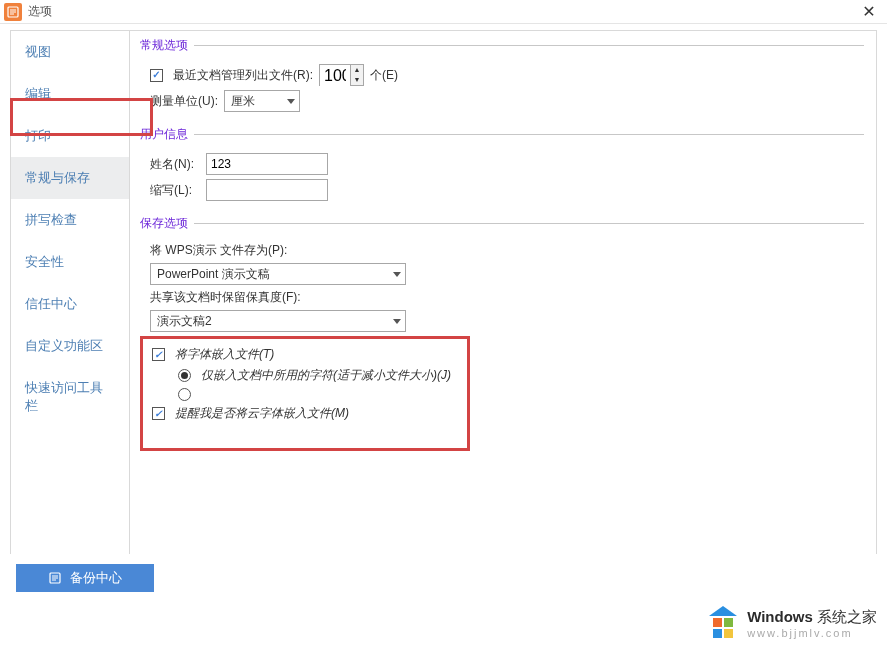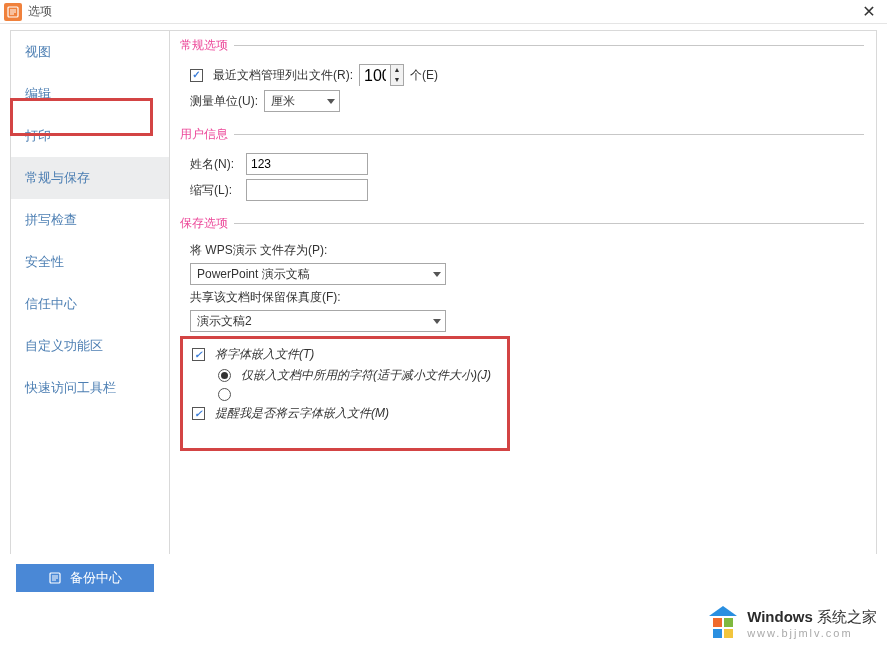--- a/index.html
+++ b/index.html
@@ -36,21 +36,21 @@
   color: #333;
   cursor: pointer;
   width: 20px; text-align: center;
 }
 .body-wrap {
   display: flex;
   height: 530px;
   padding: 6px 10px 0 10px;
 }
 .sidebar {
-  width: 160px;
+  width: 120px;
   border: 1px solid #d9d9d9;
   border-bottom: none;
   background: #fff;
   display: flex;
   flex-direction: column;
 }
 .side-item {
   padding: 12px 14px;
   font-size: 13px;
   color: #4d7fb3;
@@ -75,21 +75,21 @@
   overflow: hidden;
 }
 fieldset {
   border: none;
   border-top: 1px solid #c7c7c7;
   margin-bottom: 8px;
   padding: 6px 0 2px 0;
 }
 legend {
   font-size: 12px;
-  color: #ec4899;
+  color: #6d28d9;
   padding-right: 6px;
 }
 .row {
   display: flex;
   align-items: center;
   margin: 4px 0 4px 10px;
   gap: 6px;
 }
 .indent { margin-left: 28px; }
 label { color: #333; }

